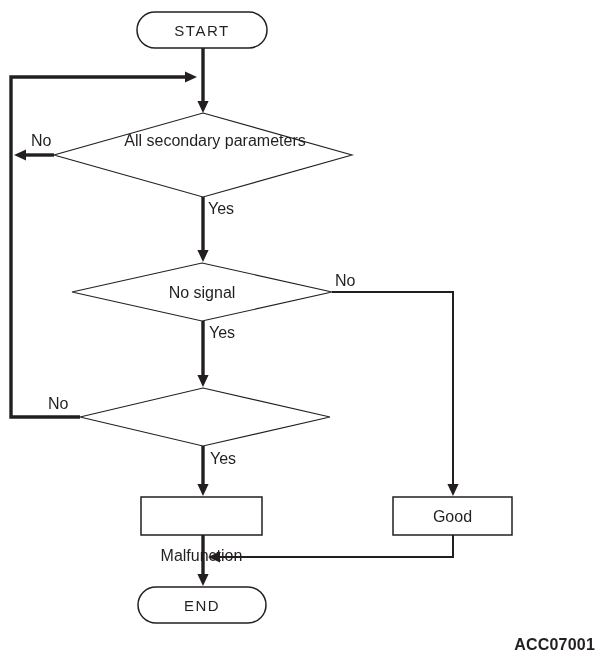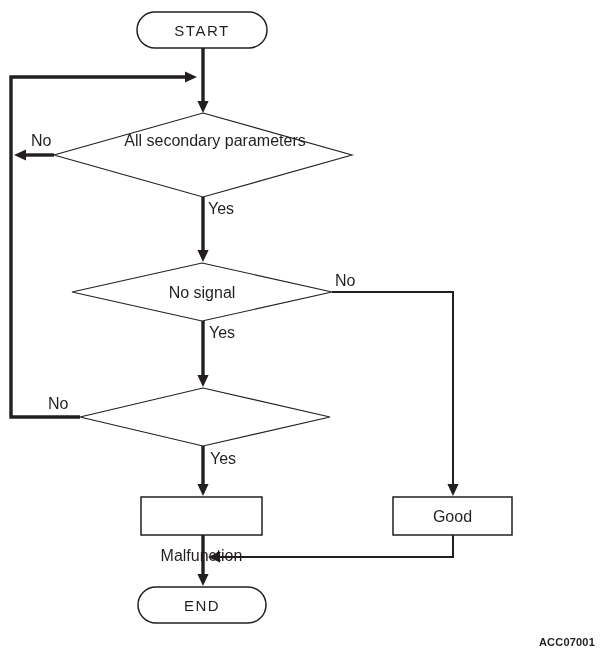--- a/index.html
+++ b/index.html
@@ -22,21 +22,21 @@
     font-size:16px;
     line-height:19px;
     color:var(--text);
     white-space:nowrap;
   }
   .center{display:flex;align-items:center;justify-content:center;text-align:center;}
   .terminator-label{letter-spacing:1.5px;font-size:15px;}
   .fig-code{
     position:absolute;
     right:7px;top:636px;
-    font-size:11px;
+    font-size:16px;
     font-weight:bold;
     letter-spacing:0.2px;
   }
   .diamond-text{transform:translateX(-50%);text-align:left;}
 </style>
 </head>
 <body>
 
 <div class="canvas">
 

